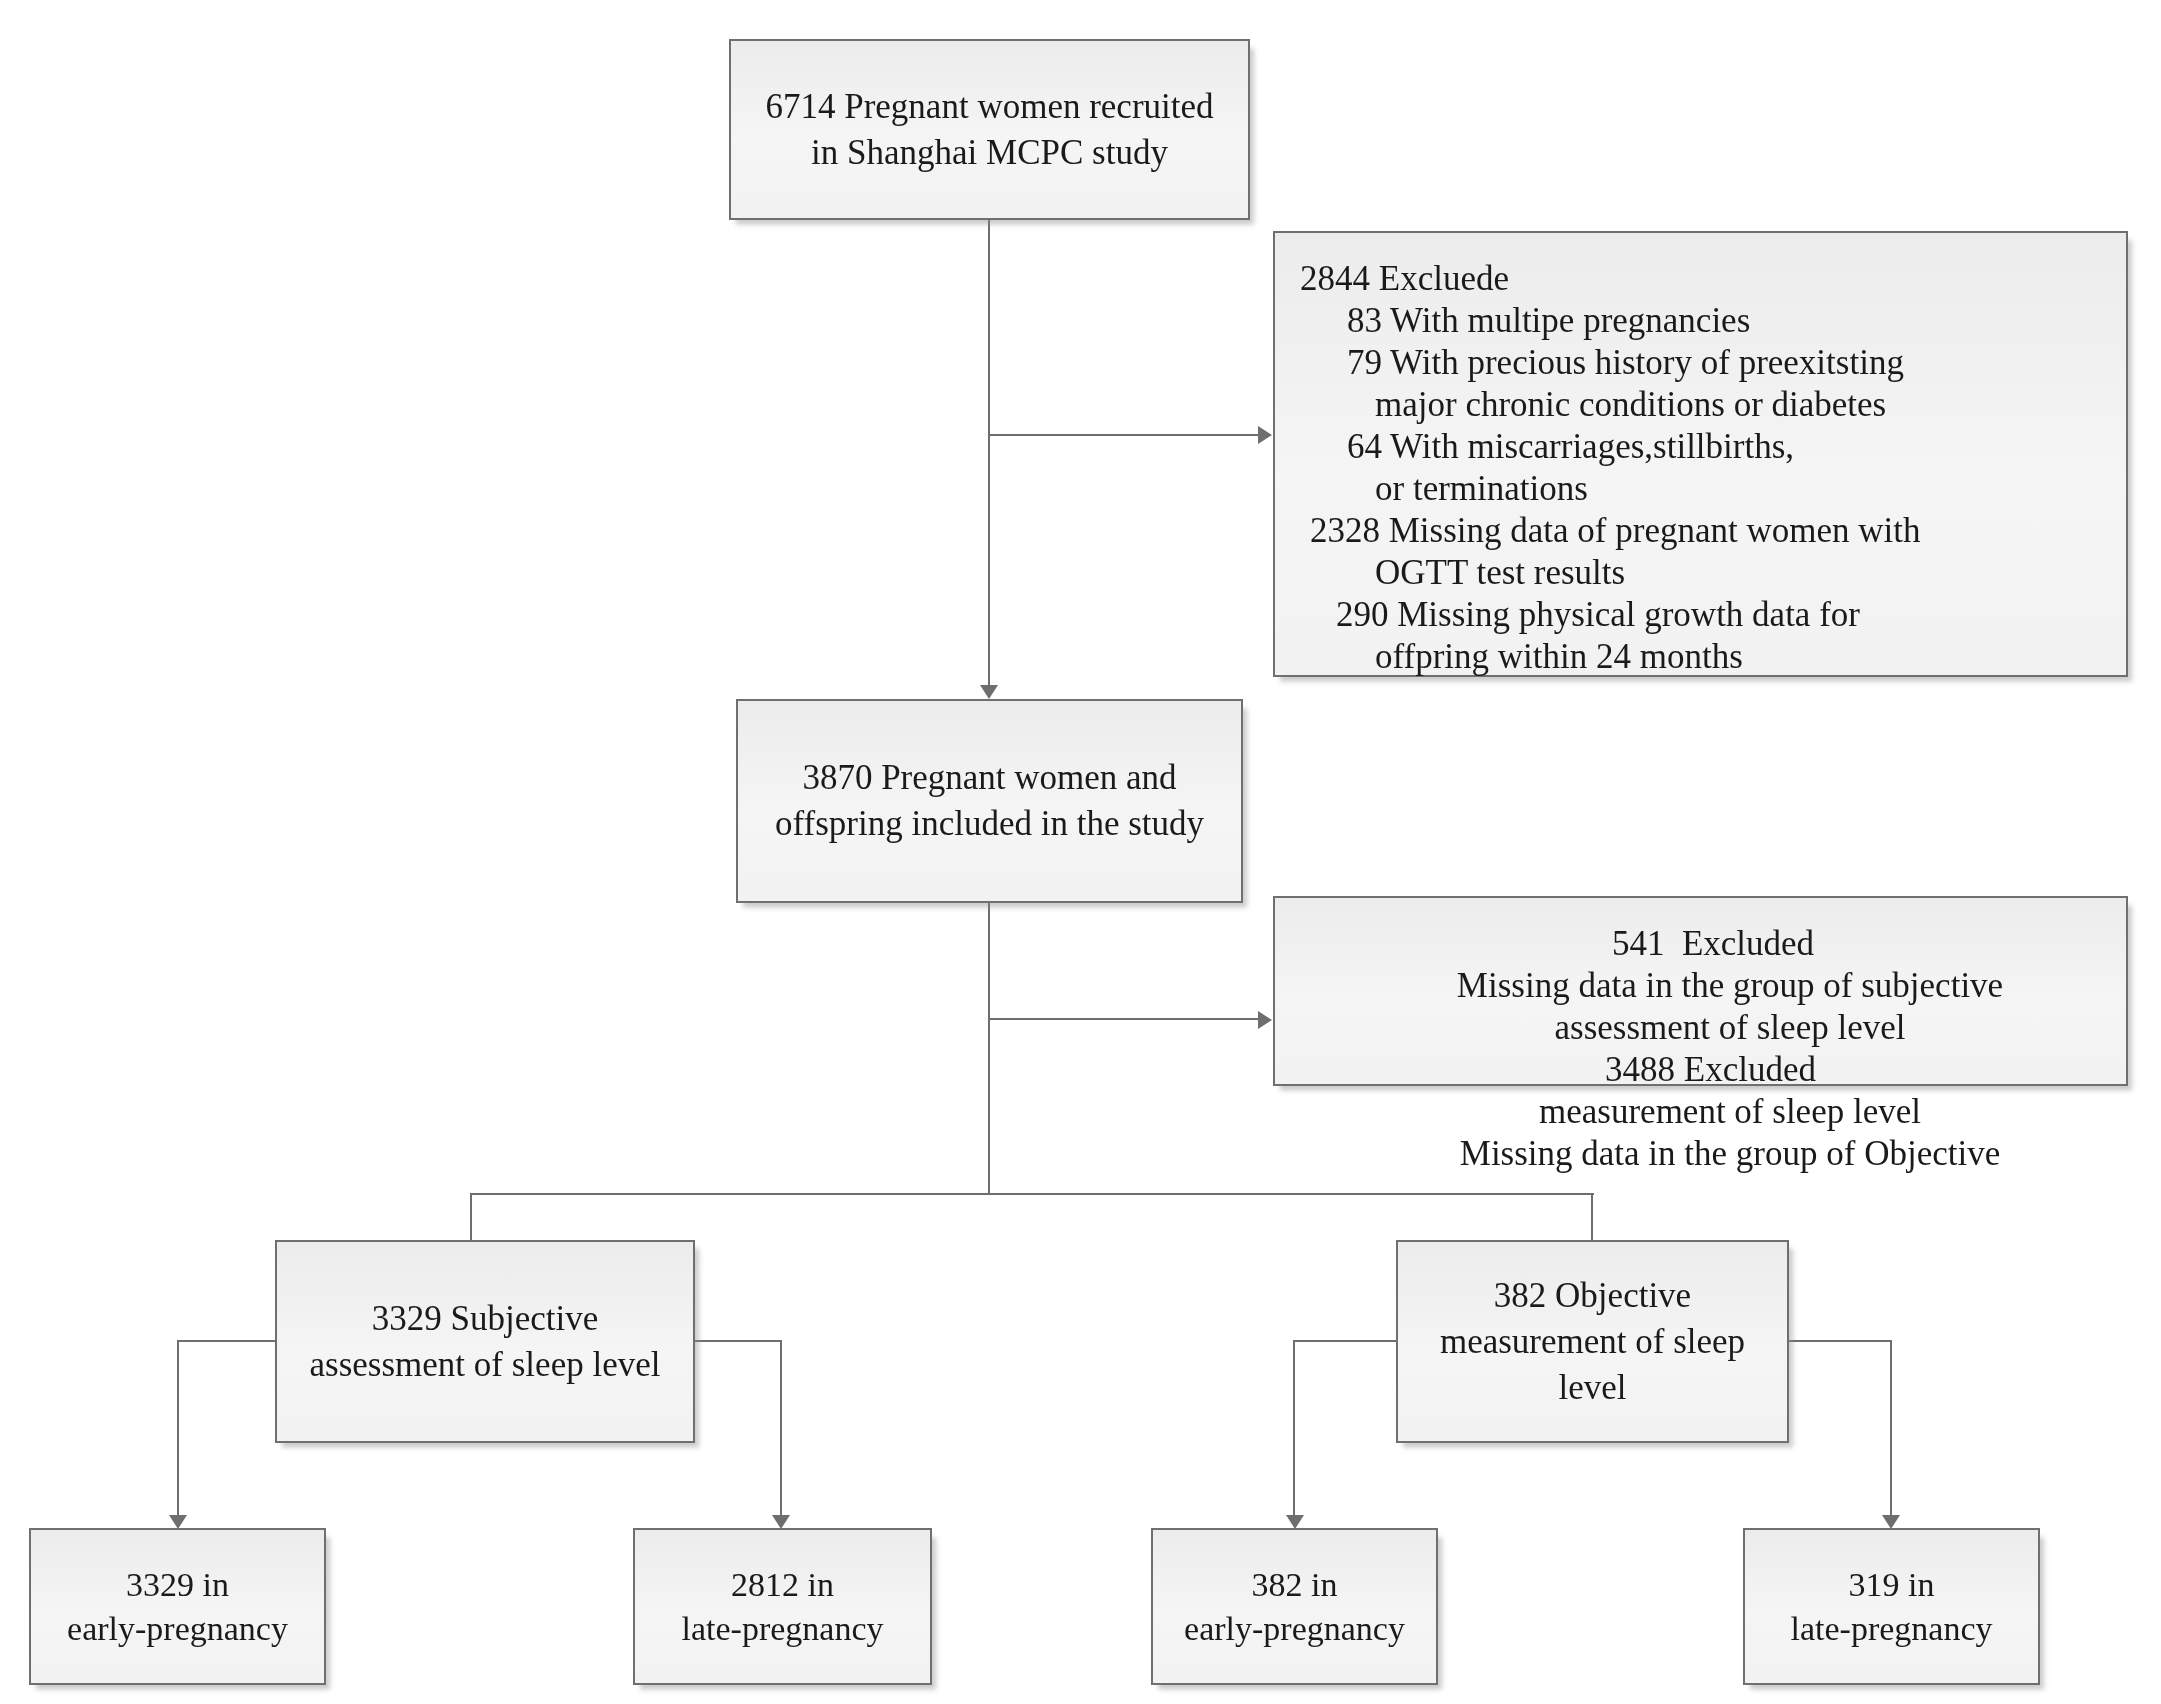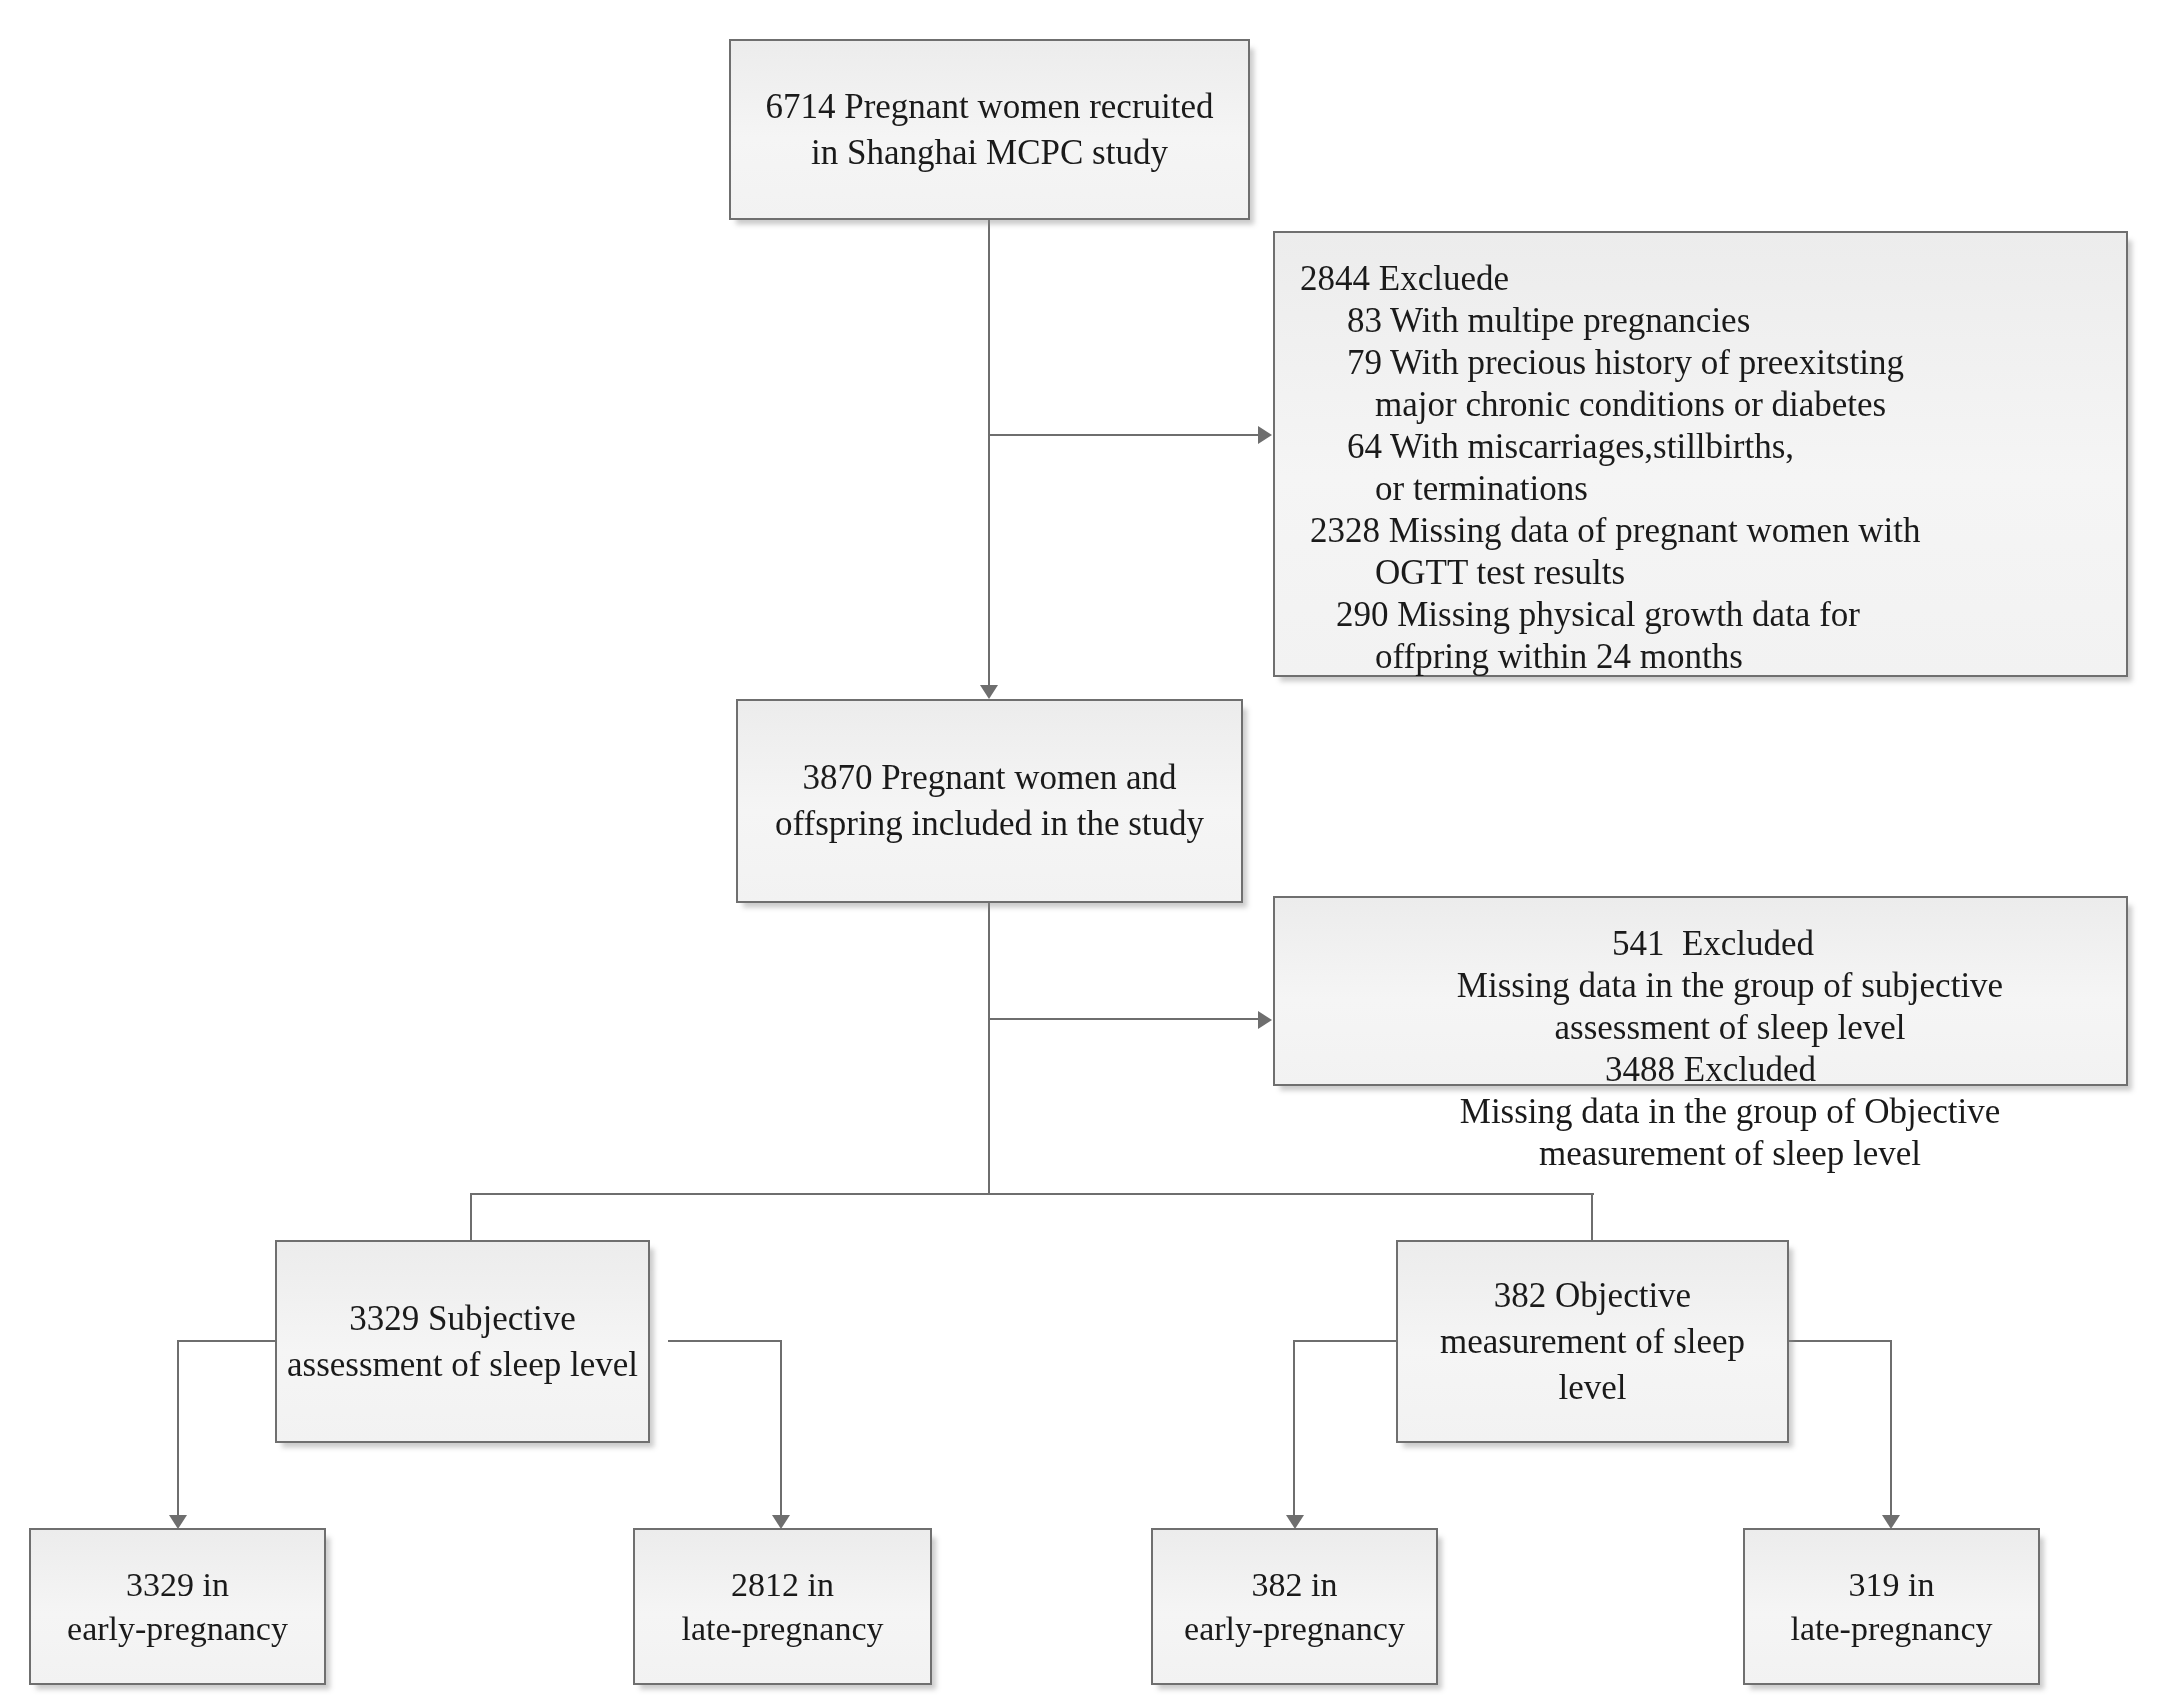--- a/index.html
+++ b/index.html
@@ -133,25 +133,25 @@
   <div class="box center-box" style="left:736px; top:699px; width:507px; height:204px;">
     <div class="center-label">3870 Pregnant women and
 offspring included in the study</div>
   </div>
 
   <div class="box excl-box" style="left:1273px; top:896px; width:855px; height:190px;text-align:center;">
     <div class="xline x2line pl-a">541  Excluded</div>
     <div class="xline x2line pl-f">Missing data in the group of subjective</div>
     <div class="xline x2line pl-f">assessment of sleep level</div>
     <div class="xline x2line pl-g">3488 Excluded</div>
+    <div class="xline x2line pl-f">measurement of sleep level</div>
     <div class="xline x2line pl-f">Missing data in the group of Objective</div>
-    <div class="xline x2line pl-f">measurement of sleep level</div>
   </div>
 
-  <div class="box center-box" style="left:275px; top:1240px; width:375px; height:203px;">
+  <div class="box center-box" style="left:275px; top:1240px; width:420px; height:203px;">
     <div class="center-label">3329 Subjective
 assessment of sleep level</div>
   </div>
 
   <div class="box center-box" style="left:1396px; top:1240px; width:393px; height:203px;">
     <div class="center-label">382 Objective
 measurement of sleep
 level</div>
   </div>
 

